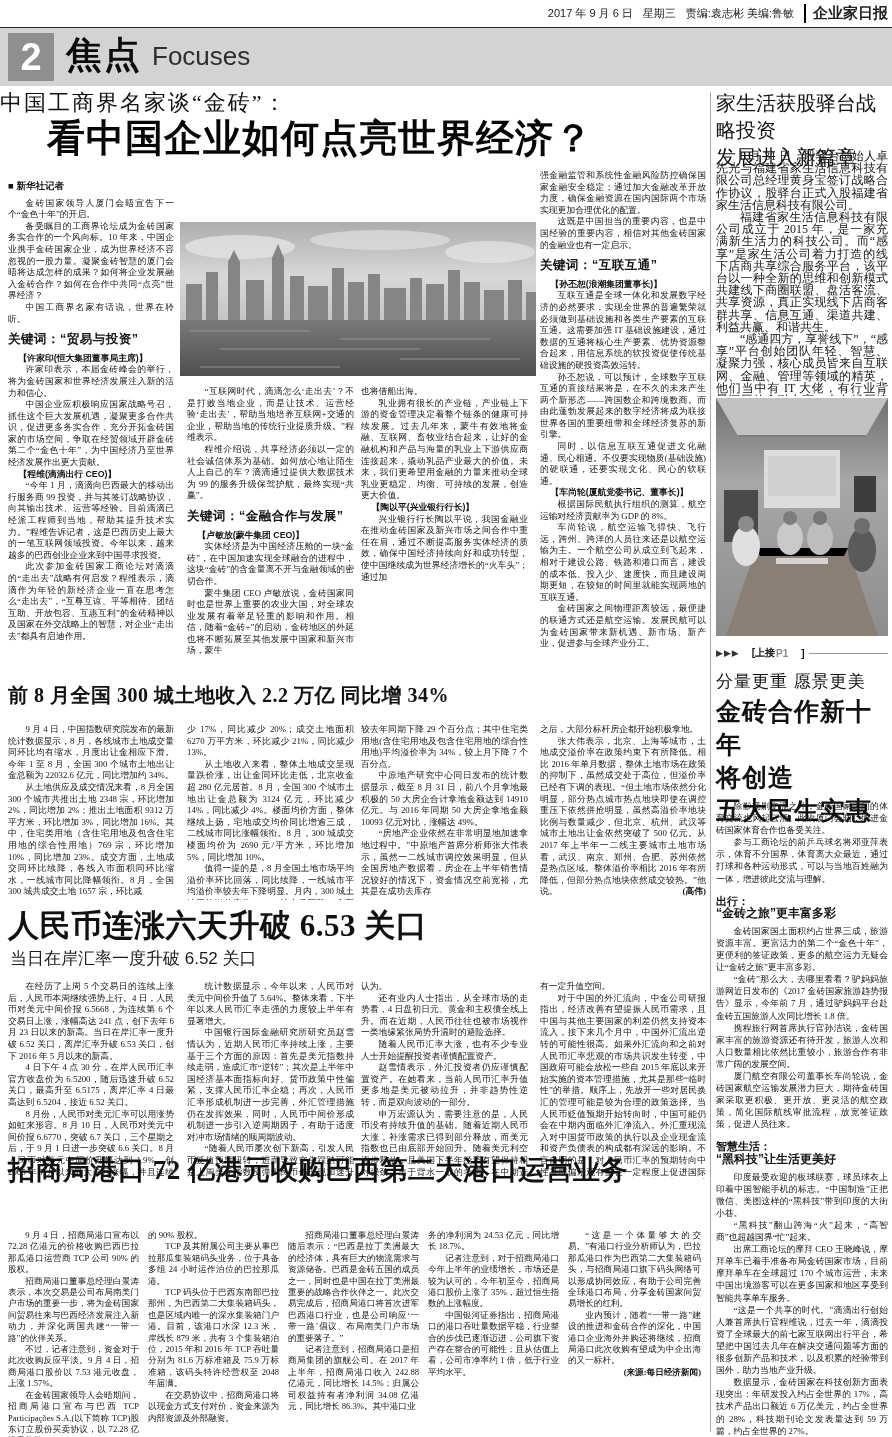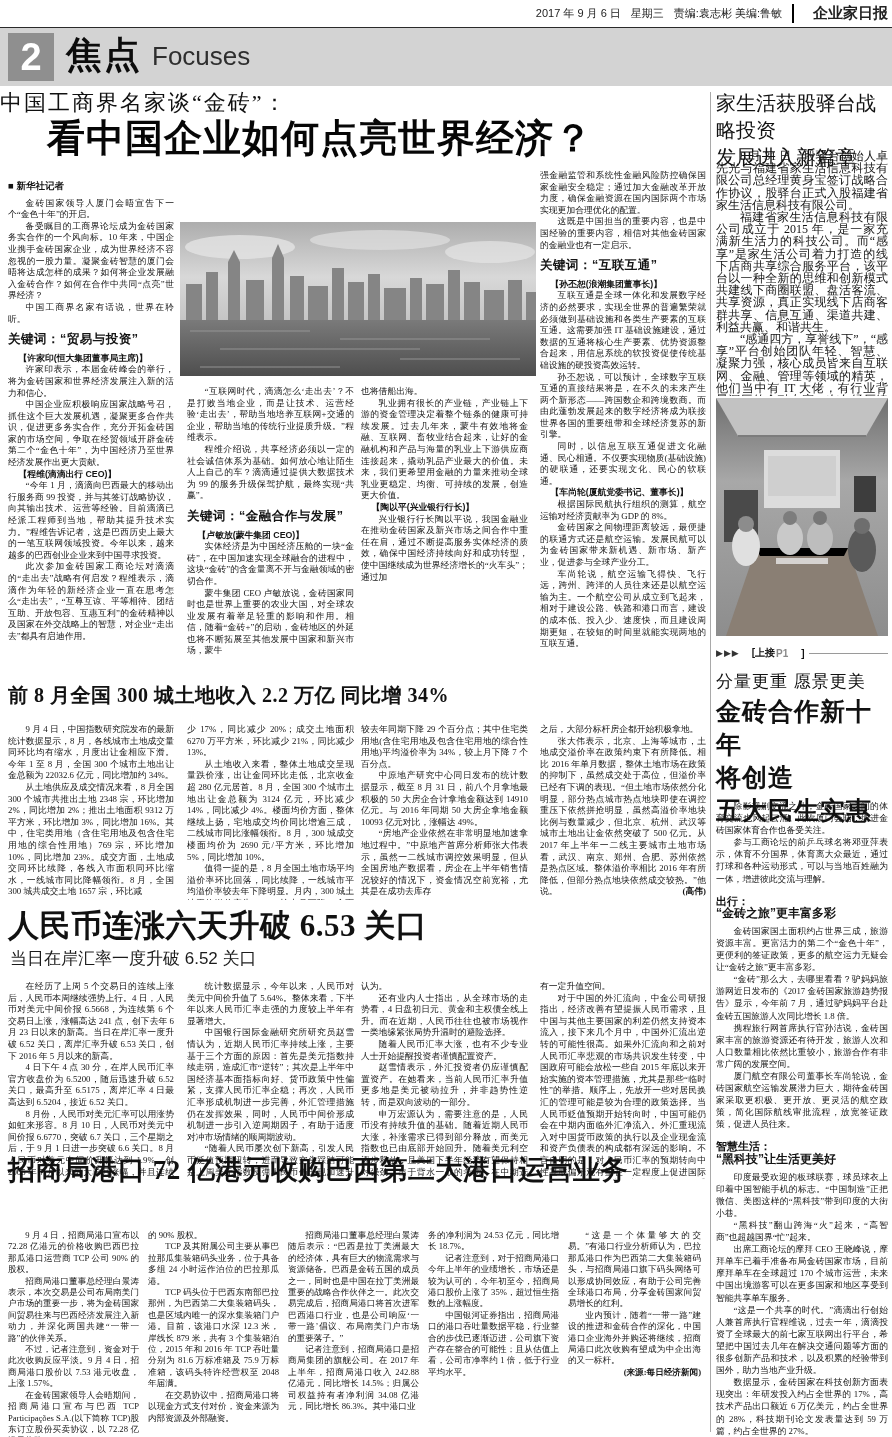--- a/index.html
+++ b/index.html
@@ -3,21 +3,21 @@
 <meta charset="utf-8">
 <style>
   html,body{margin:0;padding:0;background:#eee;}
   #page{position:relative;width:892px;height:1437px;background:#fff;overflow:hidden;
         font-family:"Liberation Serif","DejaVu Serif",serif;color:#111;}
   .sans{font-family:"Liberation Sans","DejaVu Sans",sans-serif;}
 
   
   #masthead{position:absolute;top:4px;right:4px;display:flex;align-items:center;font-size:11px;color:#222;}
   #masthead .m-item{margin-left:10px;white-space:nowrap;}
-  #paper-name{font-weight:bold;font-size:15px;border-left:2px solid #000;padding-left:19px;margin-left:10px;}
+  #paper-name{font-weight:bold;font-size:15px;border-left:2px solid #000;padding-left:7px;margin-left:10px;}
 
   
   #banner{position:absolute;top:27px;left:0;width:892px;height:58px;background:#d3d3d3;border-top:1px solid #2a2a2a;}
   #page-num{position:absolute;left:8px;top:5px;width:46px;height:48px;background:#8f8f8f;color:#fff;
             font-size:38px;font-weight:bold;text-align:center;line-height:48px;}
   #section-cn{position:absolute;left:66px;top:3px;font-size:36px;font-weight:bold;color:#0c0c0c;letter-spacing:2px;}
   #section-en{position:absolute;left:152px;top:13px;font-size:26px;color:#2e2e2e;}
 
   
   #v-rule{position:absolute;left:710px;top:92px;width:1px;height:1340px;background:#a9a9a9;}
@@ -192,22 +192,22 @@
   <div id="mc4" class="col">
       <p class="p-cont">强金融监管和系统性金融风险防控确保国家金融安全稳定；通过加大金融改革开放力度，确保金融资源在国内国际两个市场实现更加合理优化的配置。</p>
       <p class="p-body">这既是中国担当的重要内容，也是中国经验的重要内容，相信对其他金砖国家的金融业也有一定启示。</p>
       <p class="p-kw">关键词：“互联互通”</p>
       <p class="p-speaker">【孙丕恕(浪潮集团董事长)】</p>
       <p class="p-body">互联互通是全球一体化和发展数字经济的必然要求，实现全世界的普遍繁荣就必须做到基础设施和各类生产要素的互联互通。这需要加强 IT 基础设施建设，通过数据的互通将核心生产要素、优势资源整合起来，用信息系统的软投资促使传统基础设施的硬投资高效运转。</p>
       <p class="p-body">孙丕恕说，可以预计，全球数字互联互通的直接结果将是，在不久的未来产生两个新形态——跨国数企和跨境数商。而由此蓬勃发展起来的数字经济将成为联接世界各国的重要纽带和全球经济复苏的新引擎。</p>
       <p class="p-body">同时，以信息互联互通促进文化融通、民心相通。不仅要实现物质(基础设施)的硬联通，还要实现文化、民心的软联通。</p>
       <p class="p-speaker">【车尚轮(厦航党委书记、董事长)】</p>
       <p class="p-body">根据国际民航执行组织的测算，航空运输对经济贡献率为 GDP 的 8%。</p>
+      <p class="p-body">车尚轮说，航空运输飞得快、飞行远，跨州、跨洋的人员往来还是以航空运输为主。一个航空公司从成立到飞起来，相对于建设公路、铁路和港口而言，建设的成本低、投入少、速度快，而且建设周期更短，在较短的时间里就能实现两地的互联互通。</p>
       <p class="p-body">金砖国家之间物理距离较远，最便捷的联通方式还是航空运输。发展民航可以为金砖国家带来新机遇、新市场、新产业，促进参与全球产业分工。</p>
-      <p class="p-body">车尚轮说，航空运输飞得快、飞行远，跨州、跨洋的人员往来还是以航空运输为主。一个航空公司从成立到飞起来，相对于建设公路、铁路和港口而言，建设的成本低、投入少、速度快，而且建设周期更短，在较短的时间里就能实现两地的互联互通。</p>
     </div>
 
   <div id="land-title">前 8 月全国 300 城土地收入 2.2 万亿  同比增 34%</div>
   <div id="lc1" class="col">
       <p class="p-body">9 月 4 日，中国指数研究院发布的最新统计数据显示，8 月，各线城市土地成交量同环比均有缩水，月度出让金相应下滑。今年 1 至 8 月，全国 300 个城市土地出让金总额为 22032.6 亿元，同比增加约 34%。</p>
       <p class="p-body">从土地供应及成交情况来看，8 月全国 300 个城市共推出土地 2348 宗，环比增加 2%，同比增加 2%；推出土地面积 9312 万平方米，环比增加 3%，同比增加 16%。其中，住宅类用地（含住宅用地及包含住宅用地的综合性用地）769 宗，环比增加 10%，同比增加 23%。成交方面，土地成交同环比续降，各线入市面积同环比缩水，一线城市同比降幅领衔。8 月，全国 300 城共成交土地 1657 宗，环比减</p>
     </div>
   <div id="lc2" class="col">
       <p class="p-cont">少 17%，同比减少 20%；成交土地面积 6270 万平方米，环比减少 21%，同比减少 13%。</p>
       <p class="p-body">从土地收入来看，整体土地成交呈现量跌价涨，出让金同环比走低，北京收金超 280 亿元居首。8 月，全国 300 个城市土地出让金总额为 3124 亿元，环比减少 14%，同比减少 4%。楼面均价方面，整体继续上扬，宅地成交均价同比增逾三成，二线城市同比涨幅领衔。8 月，300 城成交楼面均价为 2690 元/平方米，环比增加 5%，同比增加 10%。</p>

